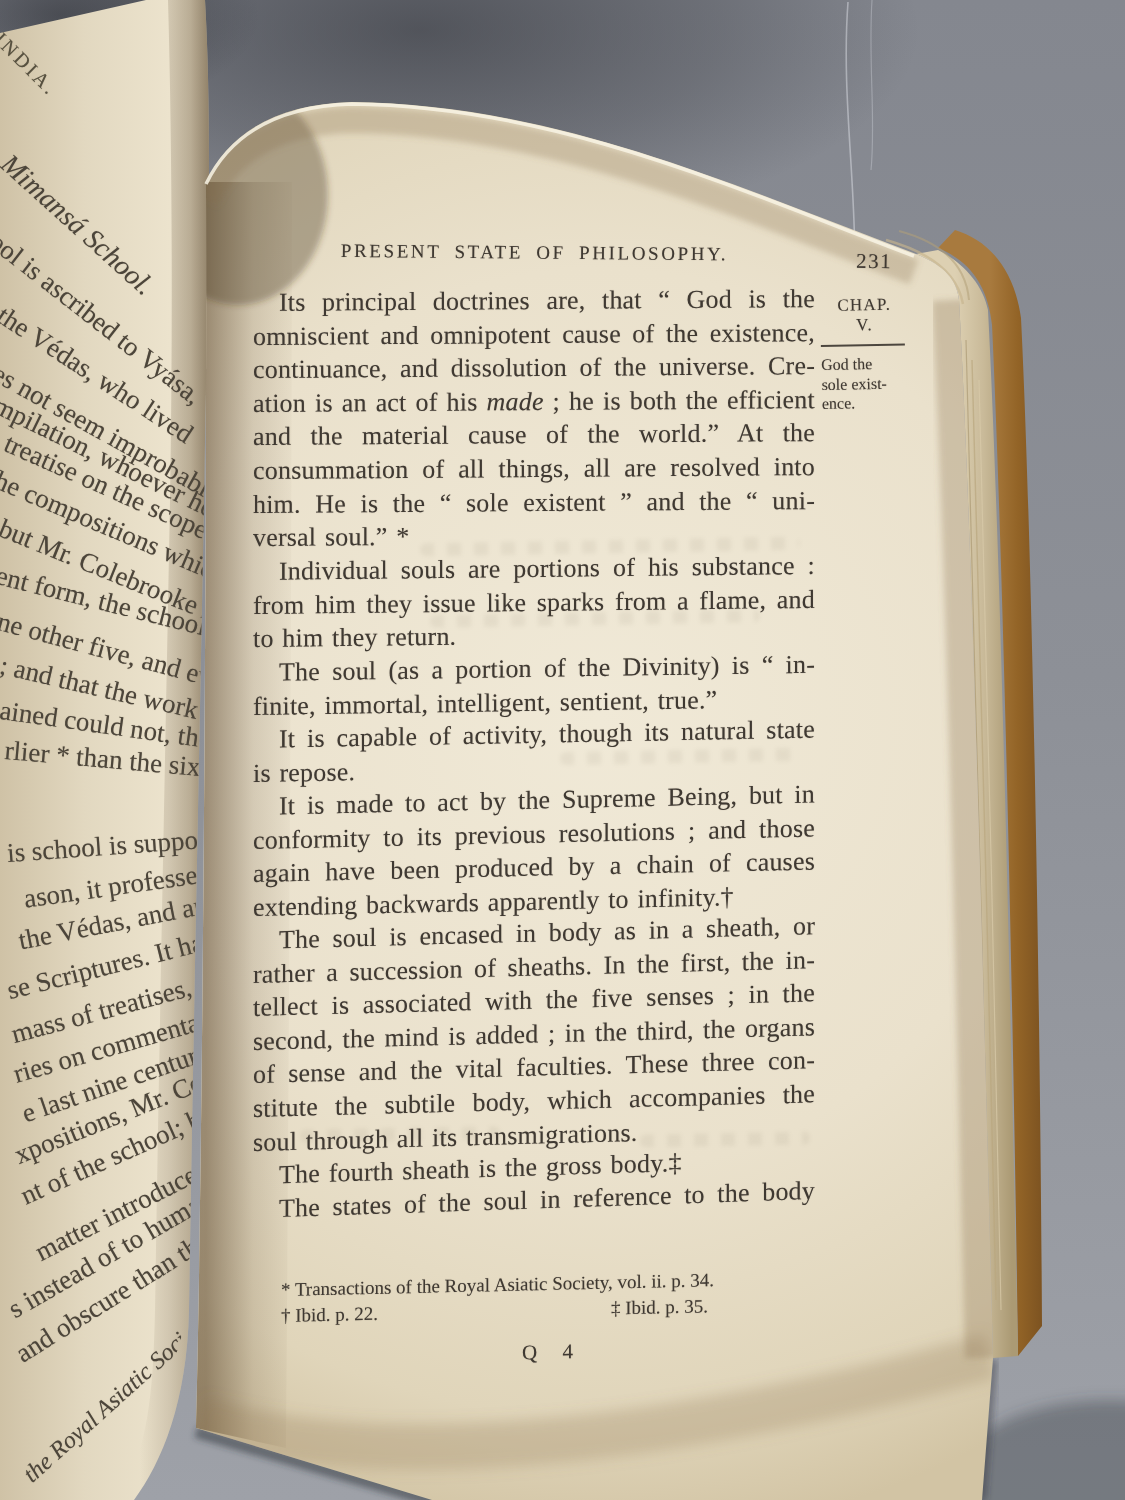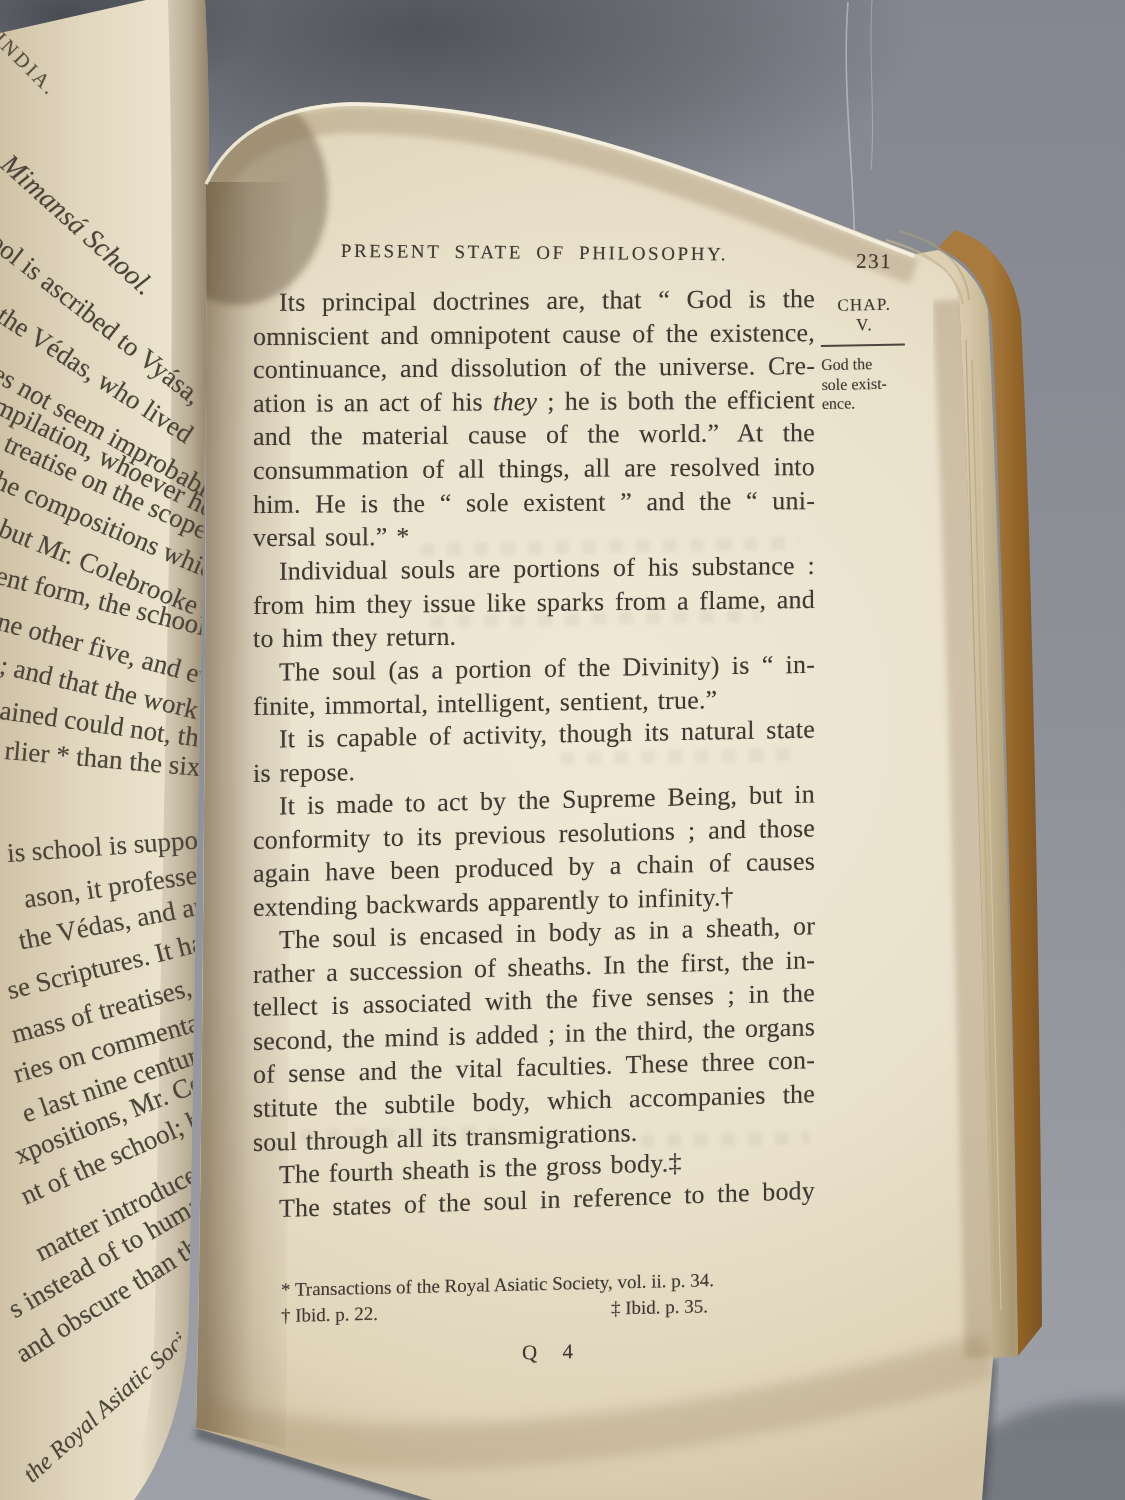--- a/index.html
+++ b/index.html
@@ -218,21 +218,21 @@
       <div class="sidenote-line">sole exist-</div>
       <div class="sidenote-line">ence.</div>
     </div>
   </div>
 
   <div id="body-col" class="rp">
       <div class="para" style="transform: skewY(-0.4deg);">
         <div class="bline ind">Its principal doctrines are, that “ God is the</div>
         <div class="bline">omniscient and omnipotent cause of the existence,</div>
         <div class="bline">continuance, and dissolution of the universe.  Cre-</div>
-        <div class="bline">ation is an act of his <i>they</i> ;  he is both the efficient</div>
+        <div class="bline">ation is an act of his <i>made</i> ;  he is both the efficient</div>
         <div class="bline">and the material cause of the world.”   At the</div>
         <div class="bline">consummation of all things, all are resolved into</div>
         <div class="bline">him.   He is the “ sole existent ” and the “ uni-</div>
         <div class="bline last">versal soul.” *</div>
       </div>
       <div class="para" style="transform: skewY(-0.62deg);">
         <div class="bline ind">Individual souls are portions of his substance :</div>
         <div class="bline">from him they issue like sparks from a flame, and</div>
         <div class="bline last">to him they return.</div>
       </div>

